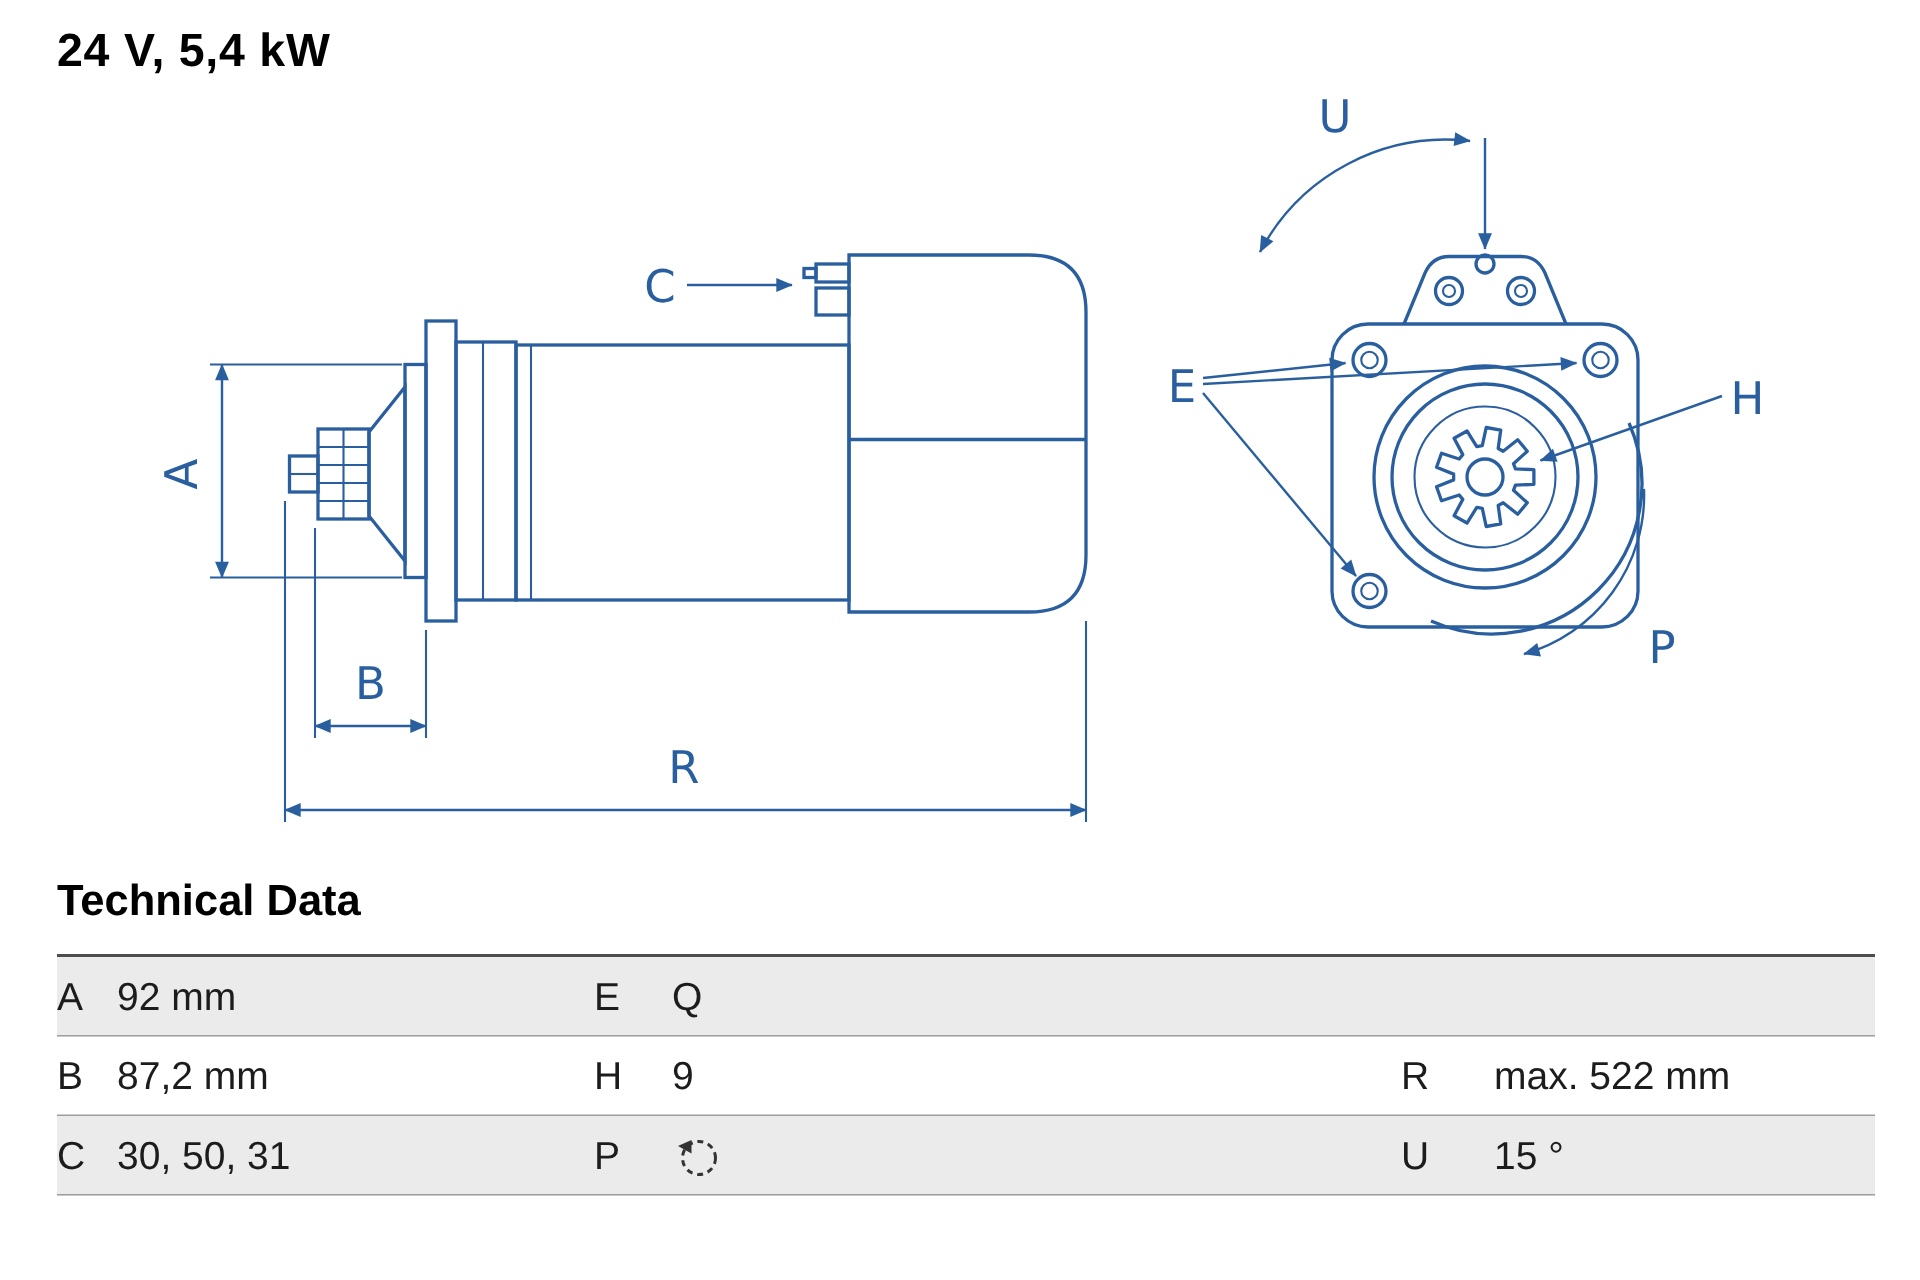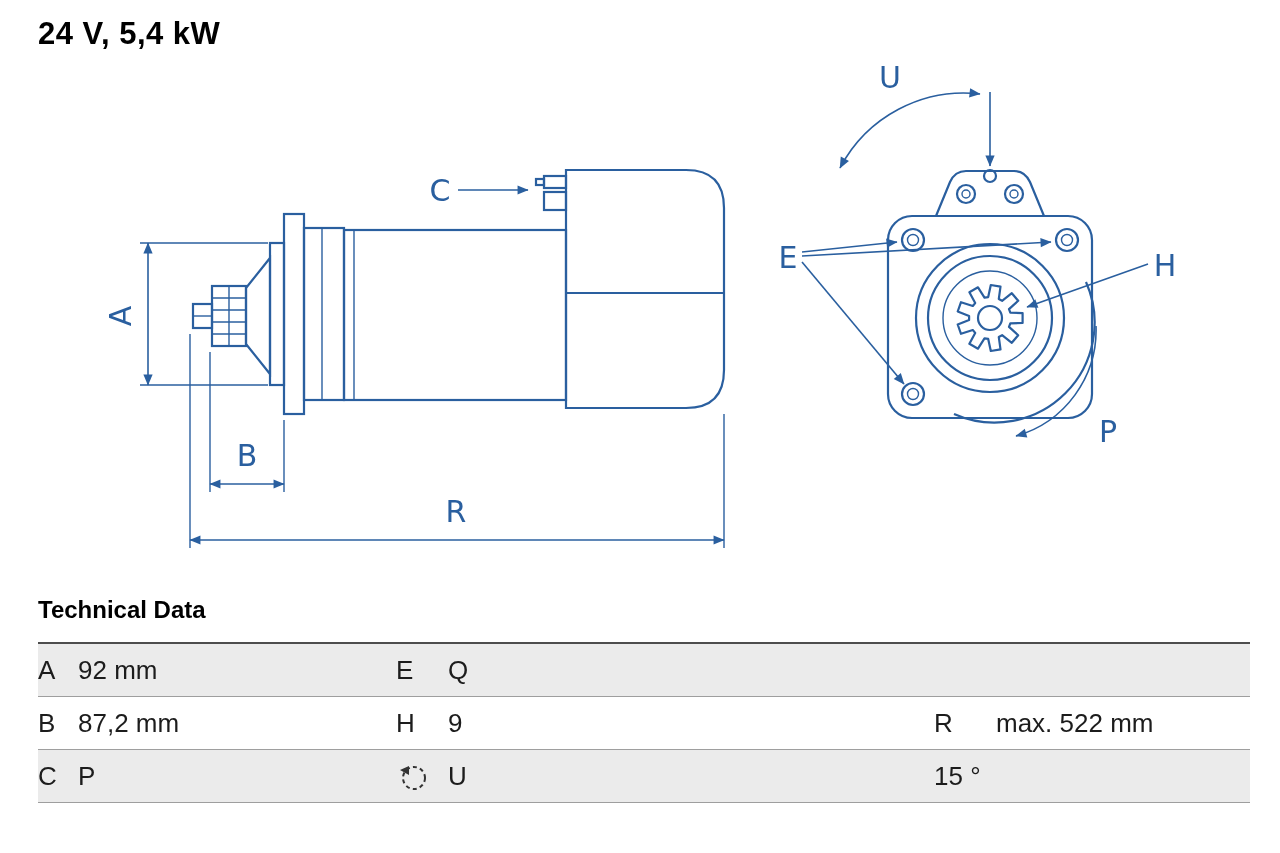--- a/index.html
+++ b/index.html
@@ -15,21 +15,21 @@
   svg.drawing .part{fill:none;stroke:var(--line,#2a5f9f);stroke-width:2.2;}
   svg.drawing .thin{fill:none;stroke:var(--line,#2a5f9f);stroke-width:1.4;}
   svg.drawing .dim{fill:none;stroke:var(--line,#2a5f9f);stroke-width:1.6;}
   svg.drawing text{
     font-family:"DejaVu Sans",sans-serif;font-size:30px;
     fill:var(--line,#2a5f9f);
   }
   .arrfill{fill:var(--line,#2a5f9f);}
   .tech{position:absolute;left:38px;top:584px;width:1212px;}
   .tech h2{
-    margin:12px 0 18px 0;font-size:24px;font-weight:700;color:#000;
+    margin:1px 0 18px 0;font-size:29px;font-weight:700;color:#000;
     font-family:"Liberation Sans",sans-serif;
   }
   .dtable{border-top:2px solid #4d4d4d;width:100%;}
   .trow{
     display:grid;
     grid-template-columns:40px 318px 52px 486px 62px 1fr;
     align-items:center;height:52px;
     border-bottom:1px solid #9e9e9e;
     font-size:26px;color:#1c1c1c;
   }
@@ -189,20 +189,21 @@
       <div class="cell key">B</div>
       <div class="cell val">87,2 mm</div>
       <div class="cell key">H</div>
       <div class="cell val">9</div>
       <div class="cell key">R</div>
       <div class="cell val">max. 522 mm</div>
     </div>
 
     <div class="trow shade">
       <div class="cell key">C</div>
+      <div class="cell val">30, 50, 31</div>
       <div class="cell key">P</div>
       <div class="cell val icon">
         <svg width="36" height="36" viewBox="0 0 36 36">
           <circle cx="18" cy="19" r="11" fill="none" stroke="#333" stroke-width="2" stroke-dasharray="4 3.2"></circle>
           <path d="M4,11 L13,7 L13,16 Z" fill="#333"></path>
         </svg>
       </div>
       <div class="cell key">U</div>
       <div class="cell val">15 °</div>
     </div>

